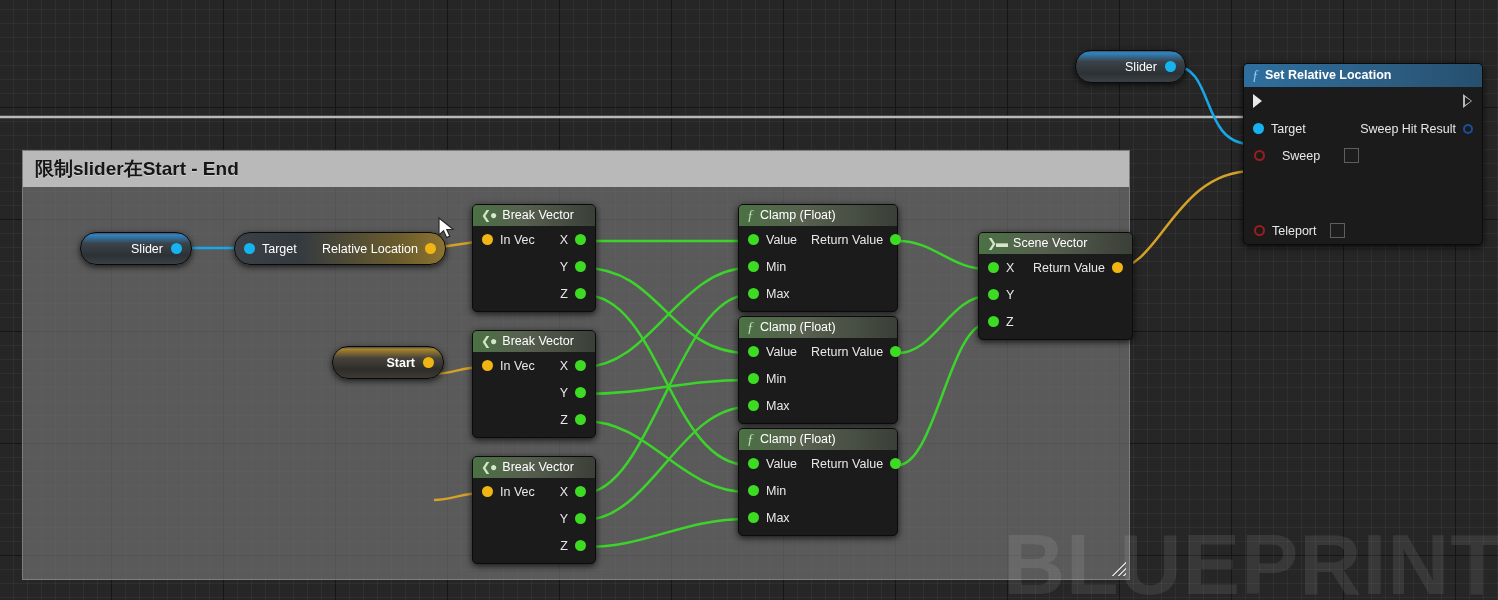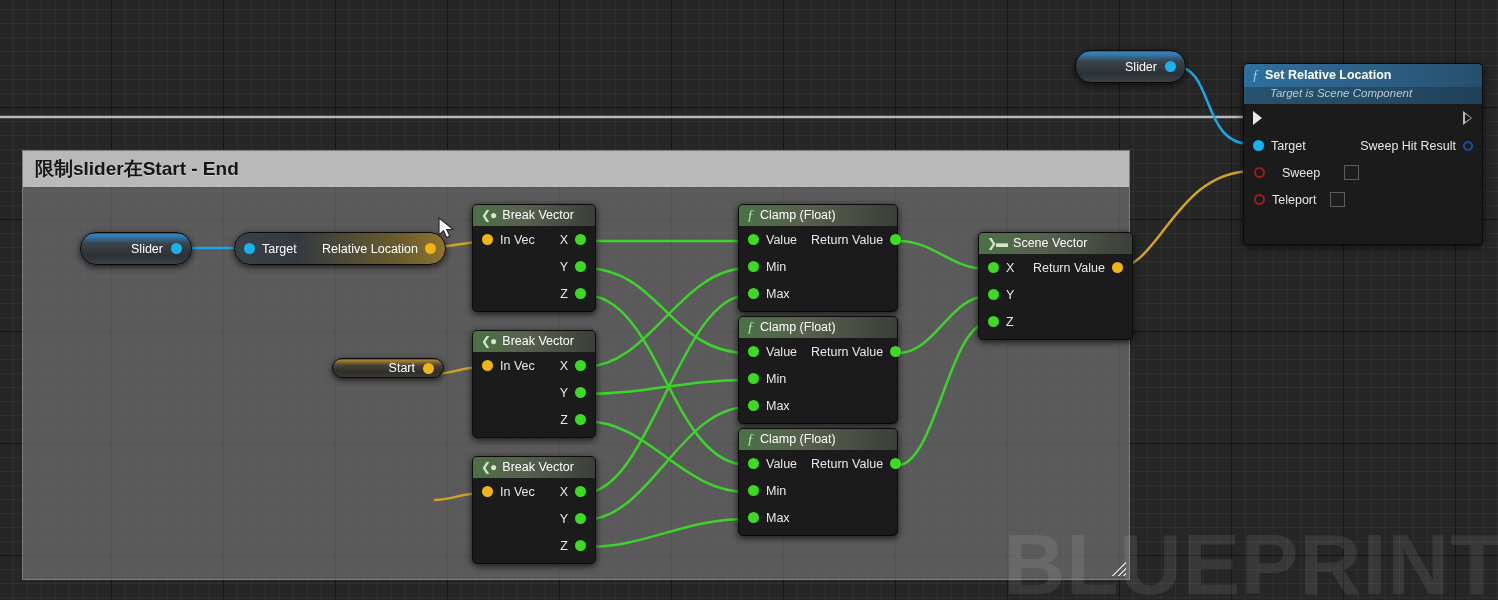--- a/index.html
+++ b/index.html
@@ -231,21 +231,21 @@
   </div>
 
   <div class="varnode var-mix" style="left:234px; top:232px; width:212px; height:33px; justify-content:flex-start; padding-left:9px; padding-right:9px;">
     <span class="pin" style="background:#15b4f0"></span>
     <span>Target</span>
     <span style="flex:1"></span>
     <span>Relative Location</span>
     <span class="pin" style="background:#f0b512"></span>
   </div>
 
-  <div class="varnode var-gold" style="left:332px; top:358px; width:112px; height:20px;">
+  <div class="varnode var-gold" style="left:332px; top:346px; width:112px; height:33px;font-weight:bold;">
     <span class="var-label">Start</span>
     <span class="pin" style="background:#f0b512"></span>
   </div>
 
 
   <div class="node" style="left:472px; top:204px; width:124px; height:108px;">
     <div class="node-head head-green">
       <span class="vi">❮●</span>
       <span>Break Vector</span>
     </div>
@@ -410,40 +410,39 @@
         <span>Z</span>
       </div>
     </div>
   </div>
 
   <div class="node" style="left:1243px; top:63px; width:240px; height:182px;">
     <div class="node-head head-blue" style="height:23px; line-height:23px;">
       <span class="fi" style="color:#8fd0f5">ƒ</span>
       <span style="font-weight:bold">Set Relative Location</span>
     </div>
-    <div class="node-sub">Target is Scene Component</div>
     <div class="node-body">
       <div class="row" style="padding-left:9px; padding-right:9px; height:28px;">
         <span class="pin exec-in"></span>
         <span style="flex:1"></span>
         <span class="pin exec-out"></span>
       </div>
       <div class="row" style="padding-left:9px; padding-right:9px; gap:7px;">
         <span class="pin" style="background:#15b4f0"></span>
         <span>Target</span>
         <span style="flex:1"></span>
         <span>Sweep Hit Result</span>
         <span class="pin" style="background:transparent; border:2.5px solid #1b4f9b; width:6px; height:6px;"></span>
       </div>
       <div class="row" style="padding-left:10px; gap:17px;">
         <span class="pin hollow"></span>
         <span>Sweep</span>
         <span class="cbox"></span>
       </div>
-      <div class="row" style="padding-left:10px; gap:7px;">
+      <div class="row" style="padding-left:10px; gap:7px;margin-top:48px;">
         <span class="pin hollow"></span>
         <span>Teleport</span>
         <span class="cbox"></span>
       </div>
     </div>
   </div>
 
   <svg style="position:absolute; left:437px; top:216px;" width="22" height="26">
     <path d="M2,2 L2,19 L6.5,14.8 L9.6,21.6 L12.8,20.1 L9.8,13.6 L16,13.3 Z" fill="#ffffff" stroke="#2a2a2a" stroke-width="1.2"></path>
   </svg>

